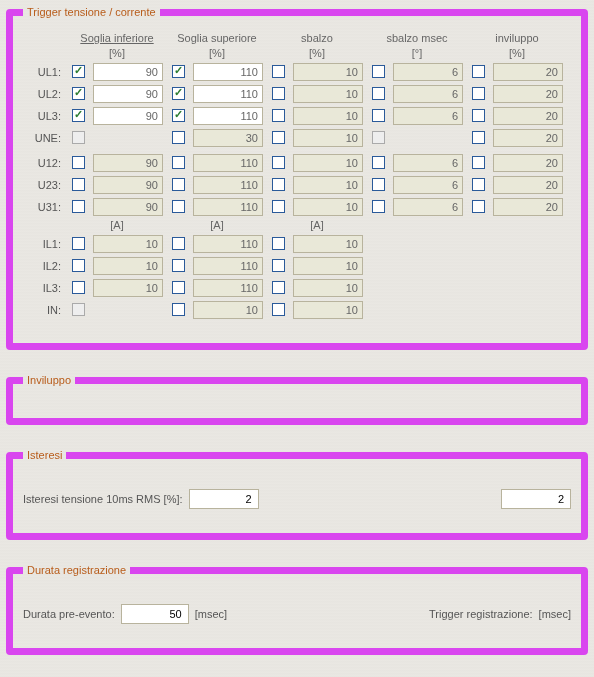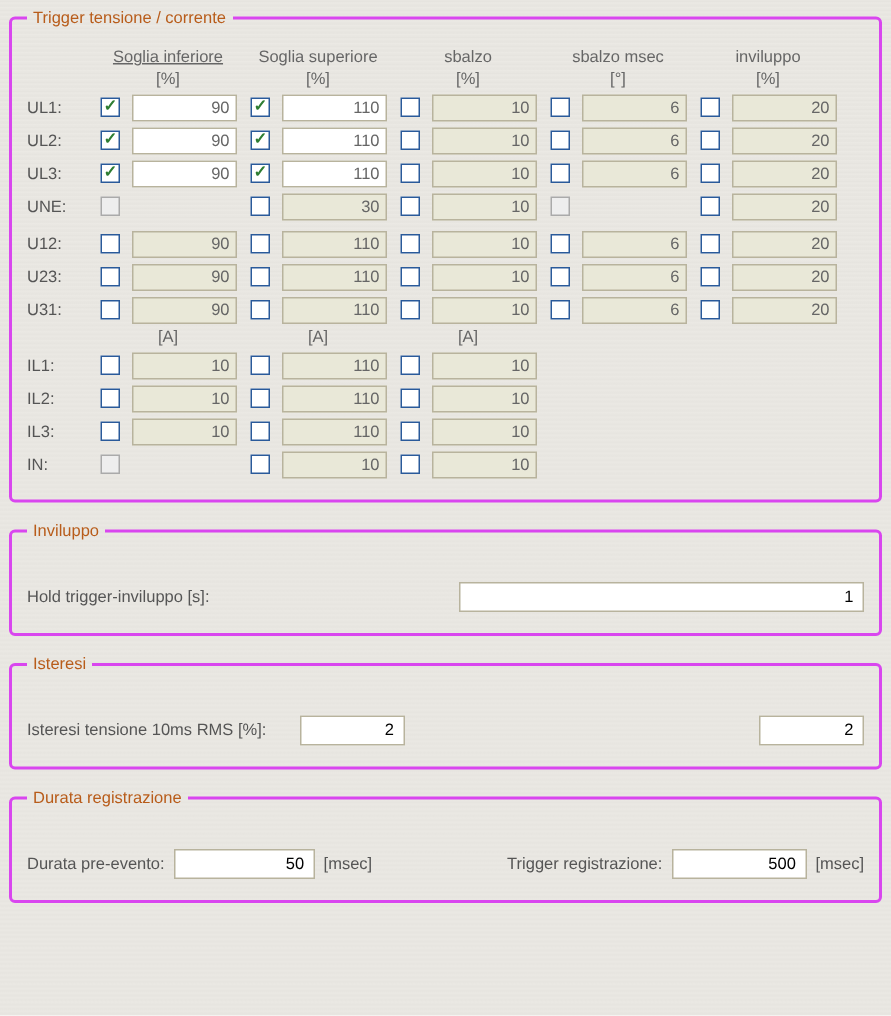--- a/index.html
+++ b/index.html
@@ -9,24 +9,24 @@
     width: 594px;
     font-family: Verdana, Arial, sans-serif;
     font-size: 11px;
     color: #555;
     background: repeating-linear-gradient(
       0deg,
       #e8e6e1 0px, #ebe9e4 1px, #e6e4df 2px, #e9e7e2 3px
     );
   }
   fieldset {
-    border: 2px solid #d946ef;
+    border: 7px solid #d946ef;
     border-radius: 4px;
-    margin: 0 0 13px 0;
-    padding: 8px 10px 14px 10px;
+    margin: 0 0 24px 0;
+    padding: 8px 10px 24px 10px;
     background: transparent;
   }
   legend {
     color: #b85c1a;
     font-size: 11px;
     padding: 0 4px;
   }
   .grid {
     display: grid;
     grid-template-columns: 40px 14px 70px 14px 70px 14px 70px 14px 70px 14px 70px;
@@ -38,20 +38,21 @@
   .hdr {
     text-align: center;
     color: #666;
     font-size: 11px;
     grid-column-end: span 2;
   }
   .hdr-first { grid-column: 2 / span 2; text-decoration: underline; }
   .unit { text-align: center; color: #666; font-size: 11px; grid-column-end: span 2;}
   .unit-first { grid-column: 2 / span 2; }
   .rowlabel {
+    text-align: right;
     color: #555;
     padding-right: 2px;
   }
   .cb {
     appearance: none;
     width: 13px; height: 13px;
     border: 1px solid #2a5a9a;
     background: #fff;
     display: inline-block;
     position: relative;
@@ -247,46 +248,41 @@
       <input class="val" value="10" style="">
       <div></div>
       <div></div>
       <div></div>
       <div></div>
     </div>
 </fieldset>
 
 <fieldset>
   <legend>Inviluppo</legend>
-  <div class="field-row" style="justify-content:space-between;">
-    <span>Hold trigger-inviluppo [s]:</span>
-    <input class="input-wide" style="width: 270px;" value="1">
-  </div>
 </fieldset>
 
 <fieldset>
   <legend>Isteresi</legend>
   <div class="field-row" style="justify-content:space-between;">
-    <div style="display:flex;align-items:center;gap:22px;">
+    <div style="display:flex;align-items:center;gap:6px;">
       <span>Isteresi tensione 10ms RMS [%]:</span>
       <input class="input-wide" style="width: 70px;" value="2">
     </div>
     <div style="display:flex;align-items:center;gap:6px;">
       <input class="input-wide" style="width: 70px;" value="2">
     </div>
   </div>
 </fieldset>
 
 <fieldset>
   <legend>Durata registrazione</legend>
   <div class="field-row" style="justify-content:space-between;">
     <div style="display:flex;align-items:center;gap:6px;">
       <span>Durata pre-evento:</span>
-      <input class="input-wide" style="width: 94px;" value="50">
+      <input class="input-wide" style="width: 68px;" value="50">
       <span>[msec]</span>
     </div>
     <div style="display:flex;align-items:center;gap:6px;">
       <span>Trigger registrazione:</span>
-      <input class="input-wide" style="width: 90px;" value="500">
       <span>[msec]</span>
     </div>
   </div>
 </fieldset>
 
 </body></html>

